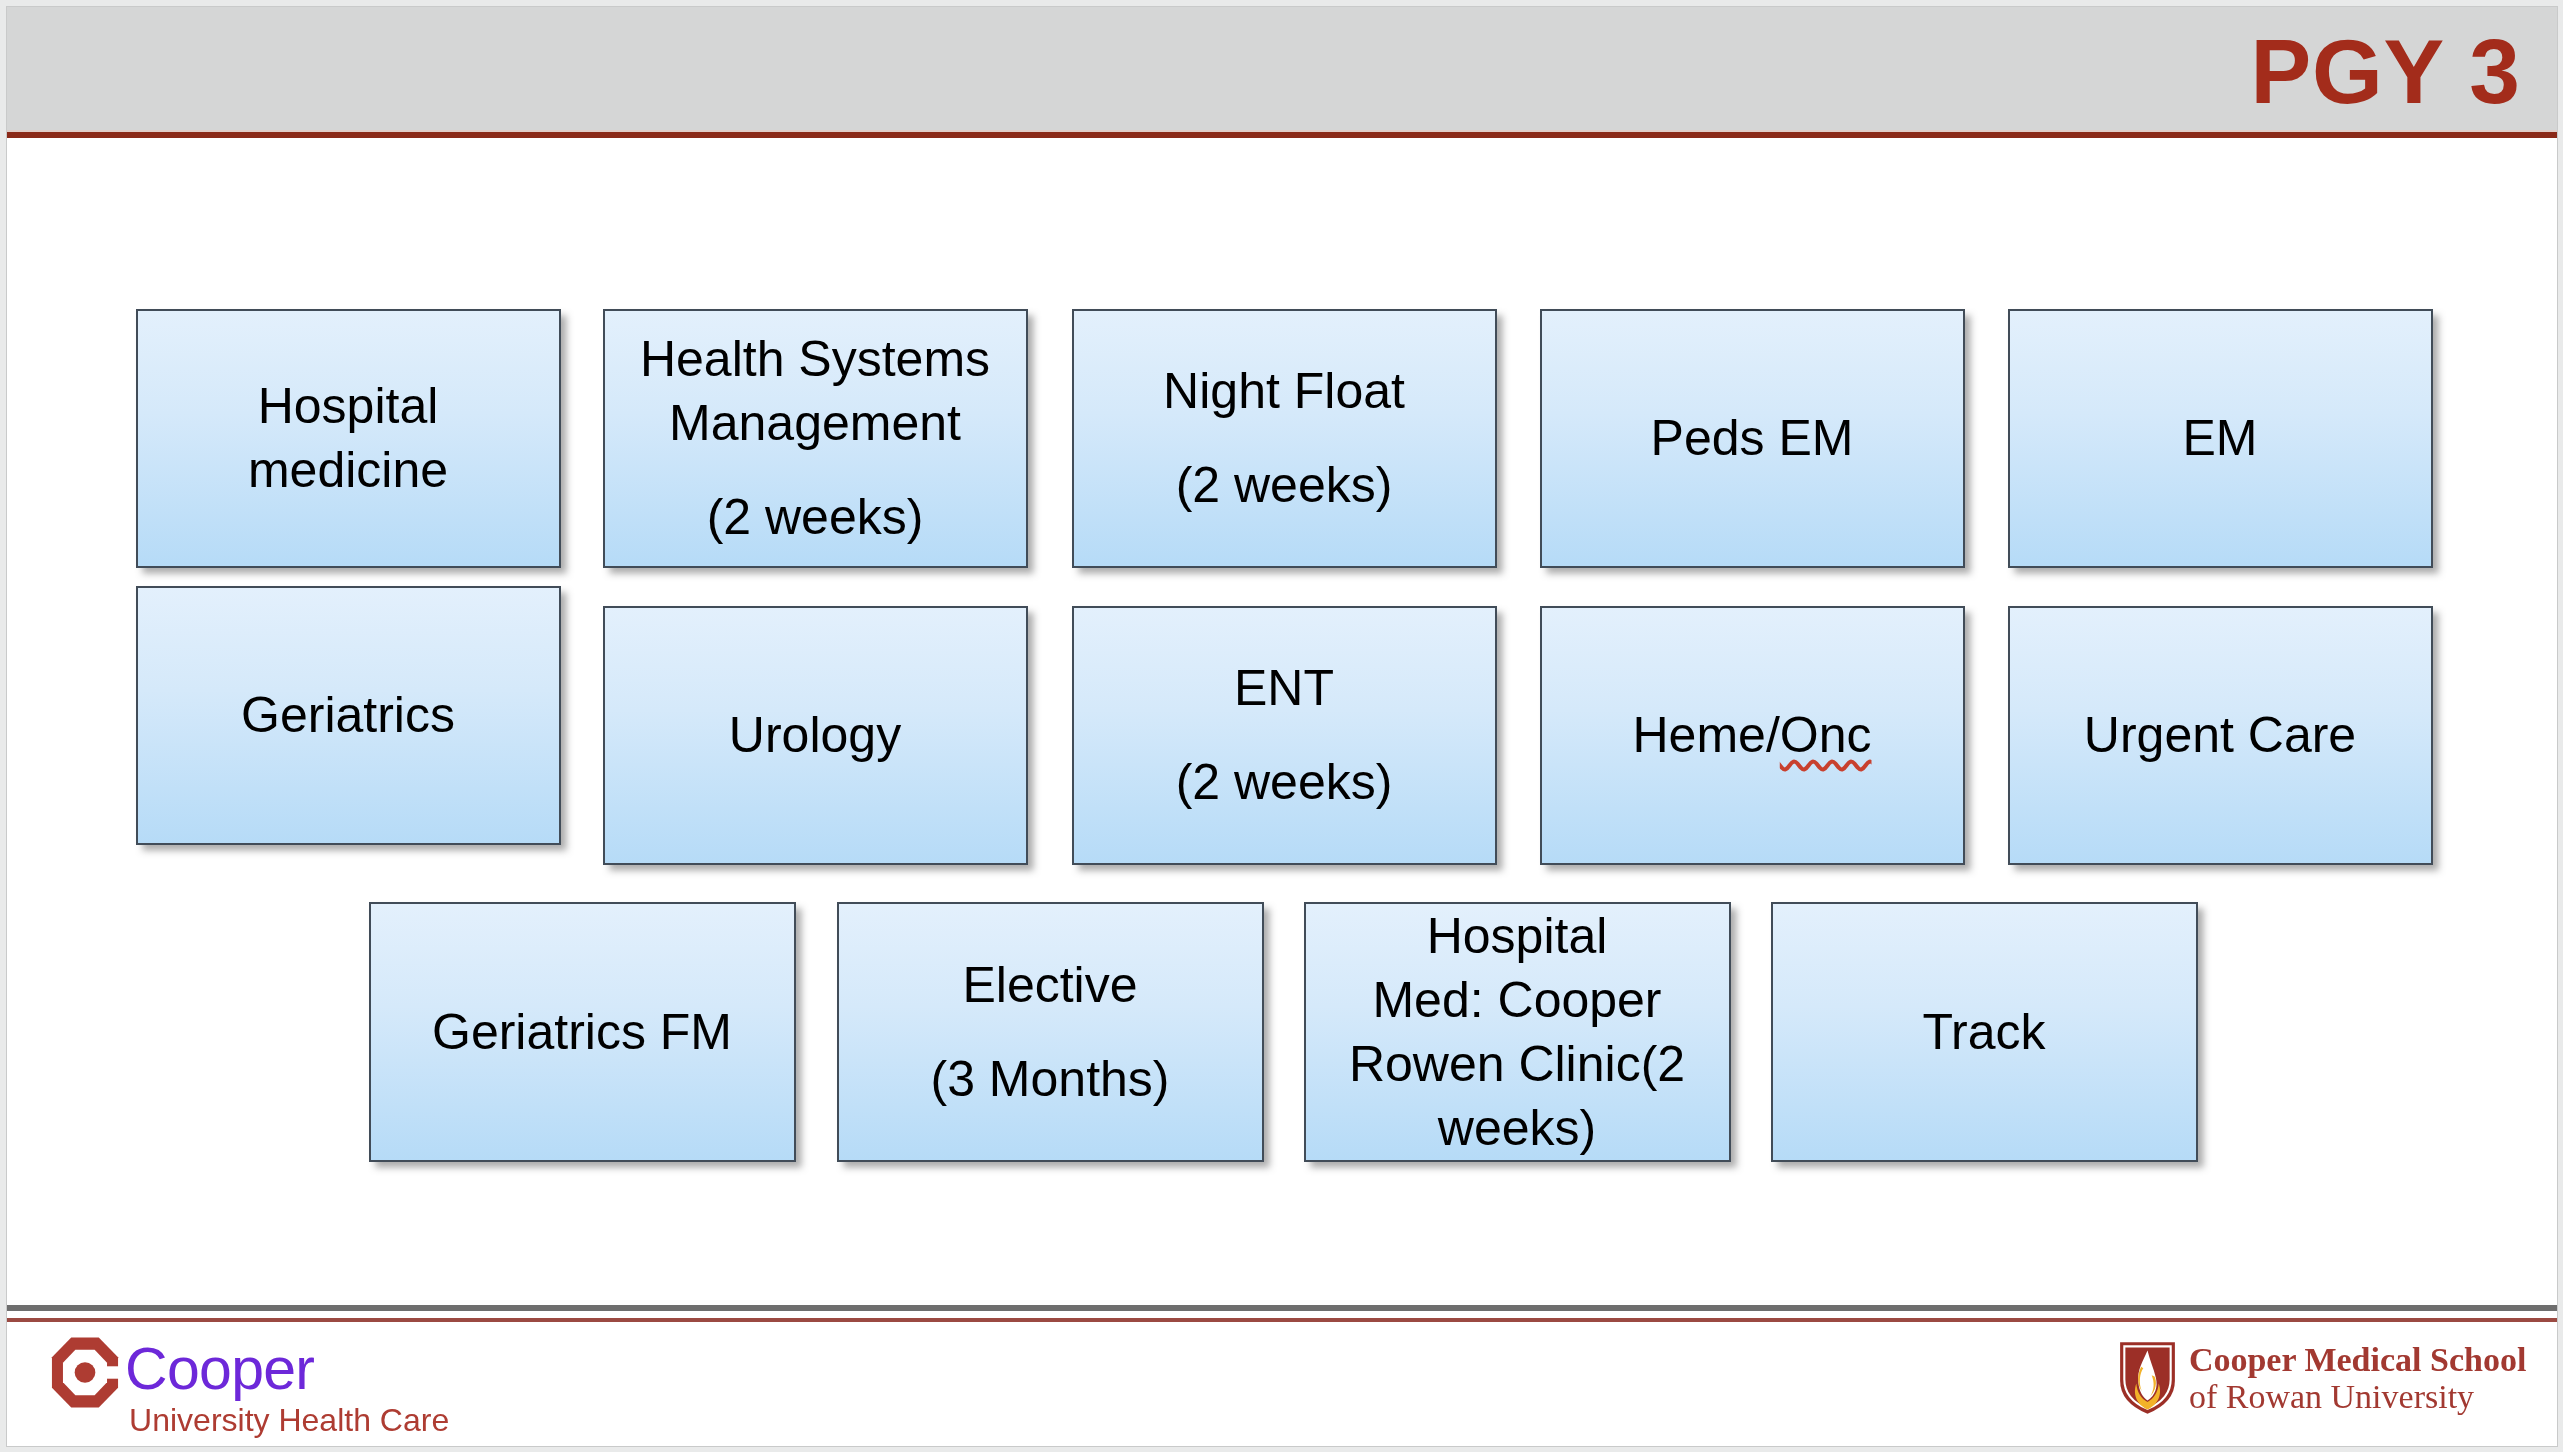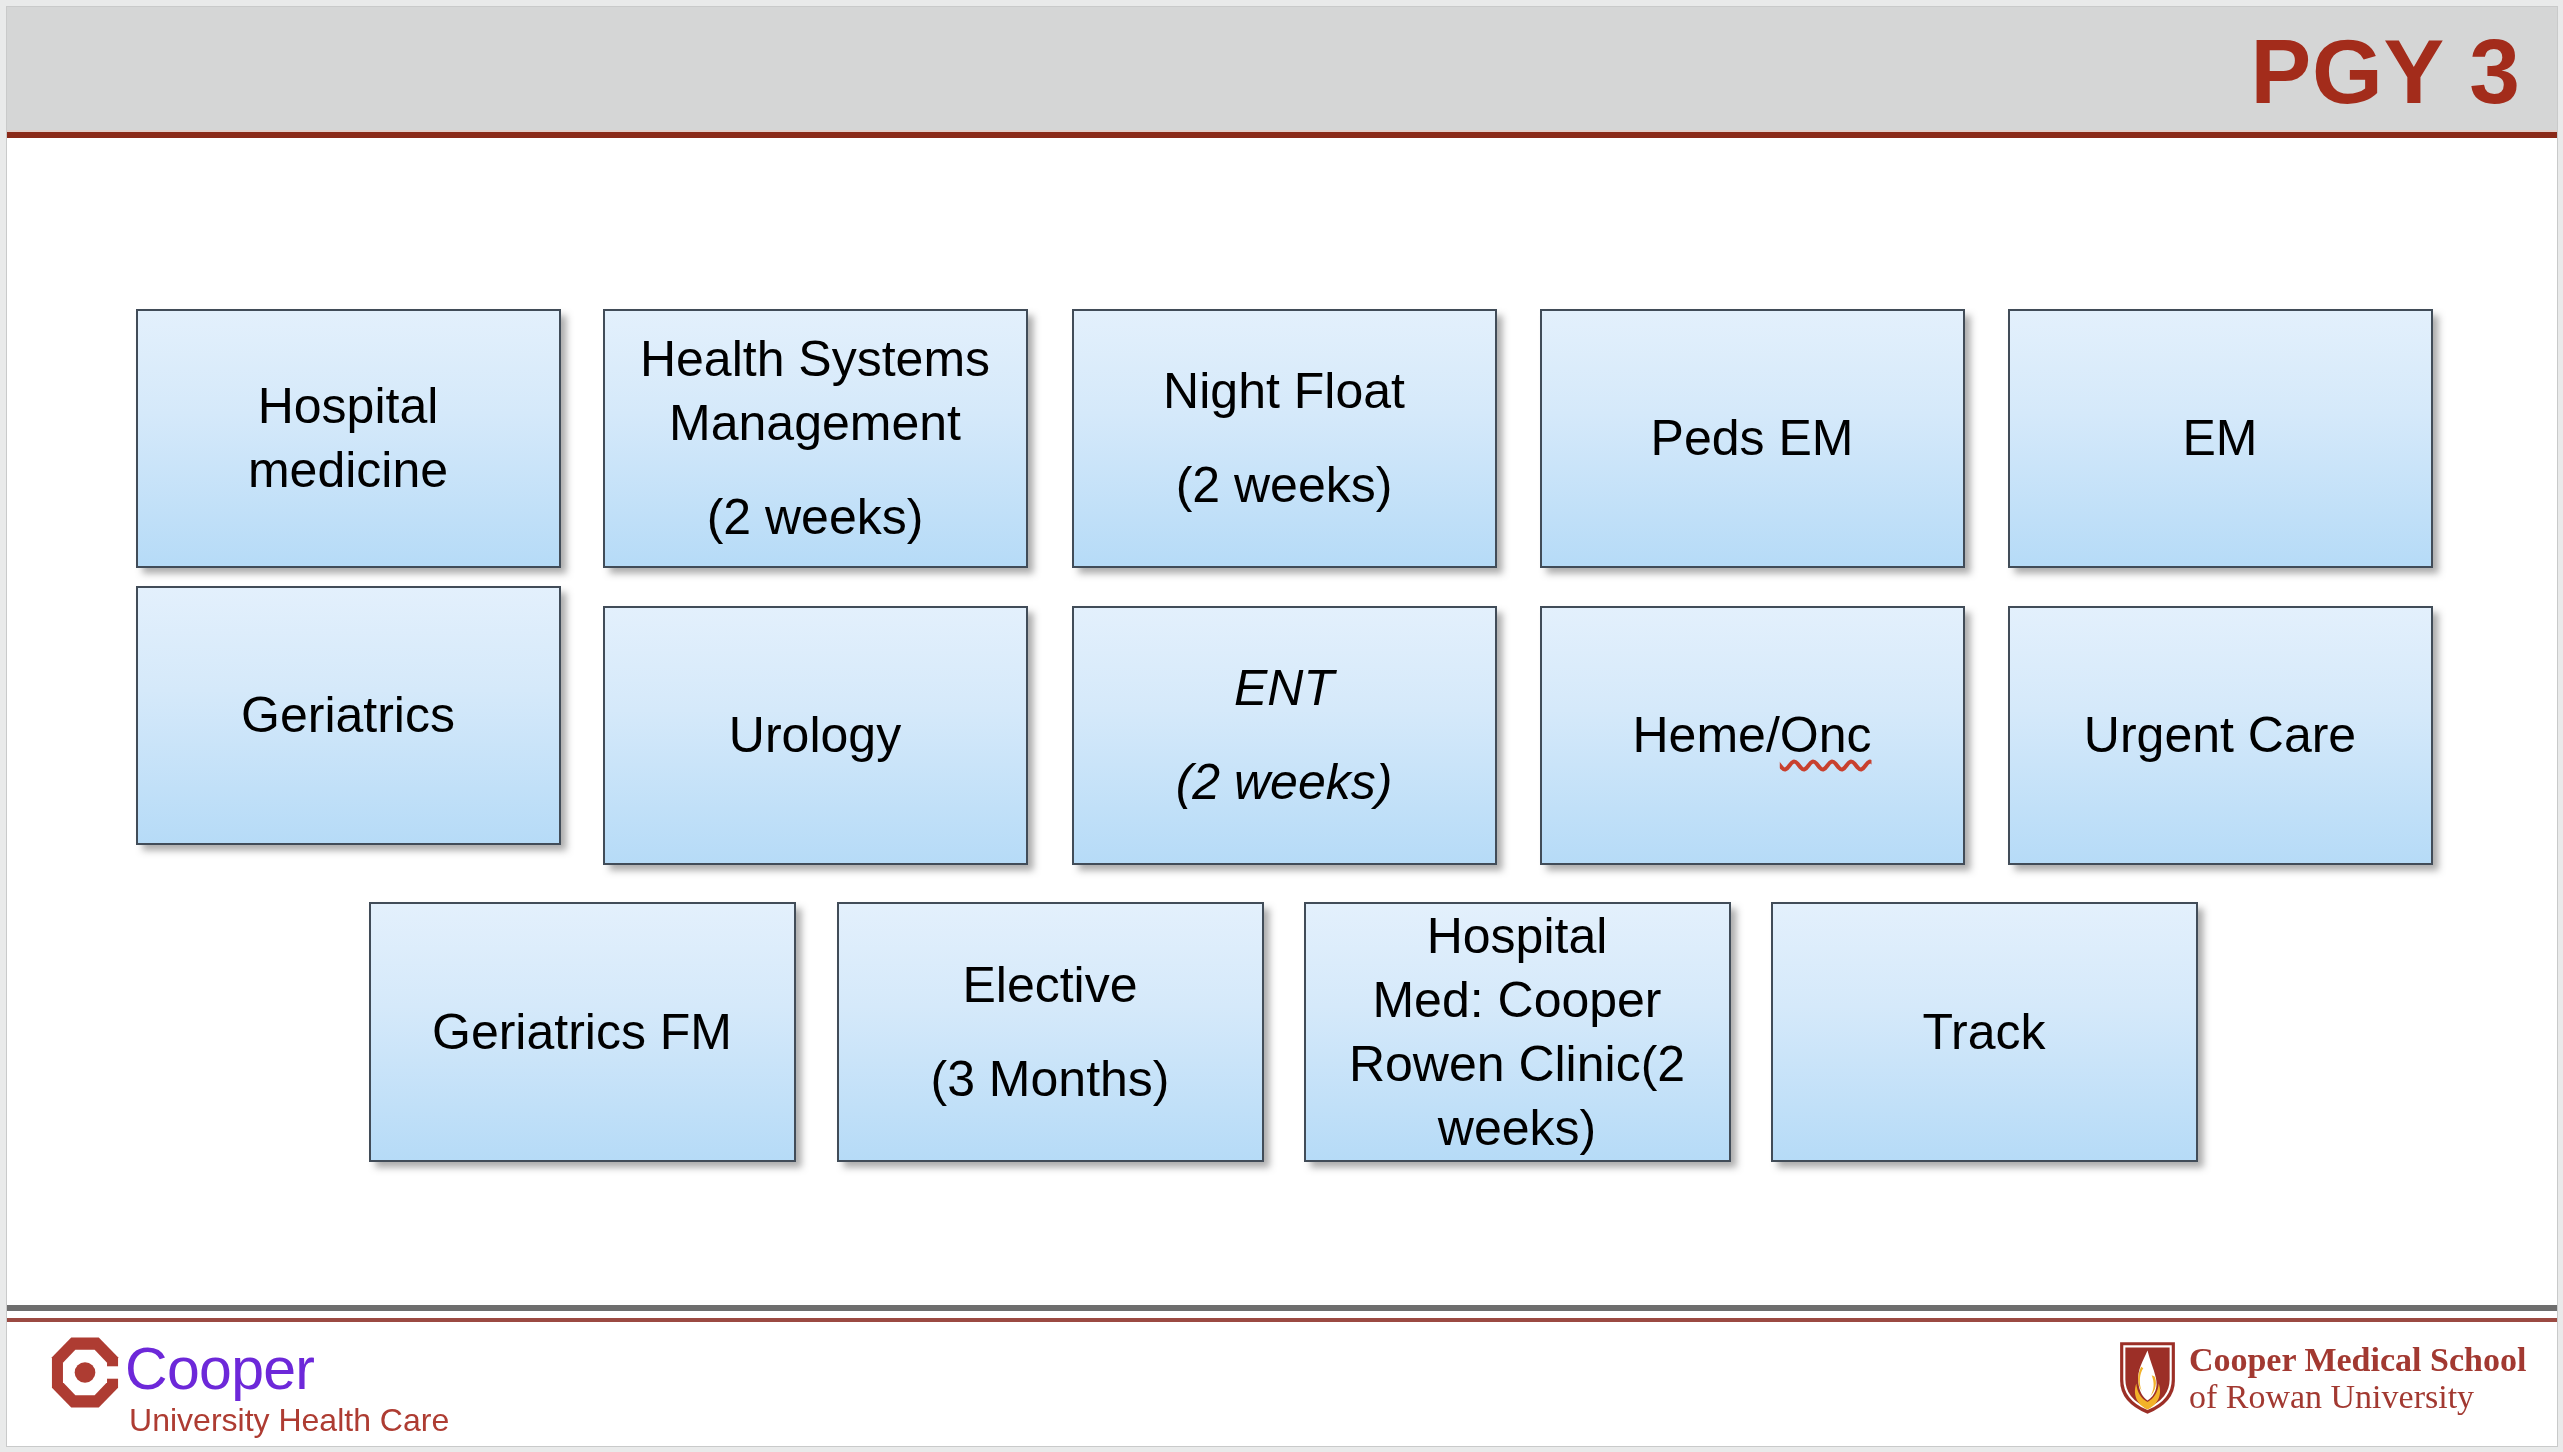--- a/index.html
+++ b/index.html
@@ -91,21 +91,21 @@
   <div class="bx" style="left:2001px;top:302px;width:425px;height:259px;">
     <div>EM</div>
   </div>
 
   <div class="bx" style="left:129px;top:579px;width:425px;height:259px;">
     <div>Geriatrics</div>
   </div>
   <div class="bx" style="left:596px;top:599px;width:425px;height:259px;align-items:center;">
     <div>Urology</div>
   </div>
-  <div class="bx" style="left:1065px;top:599px;width:425px;height:259px;font-style:italic;">
+  <div class="bx" style="left:1065px;top:599px;width:425px;height:259px;">
     <div>ENT</div>
     <div class="note">(2 weeks)</div>
   </div>
   <div class="bx" style="left:1533px;top:599px;width:425px;height:259px;">
     <div><span>Heme/</span><span class="misspell">Onc</span></div>
   </div>
   <div class="bx" style="left:2001px;top:599px;width:425px;height:259px;">
     <div>Urgent Care</div>
   </div>
 

